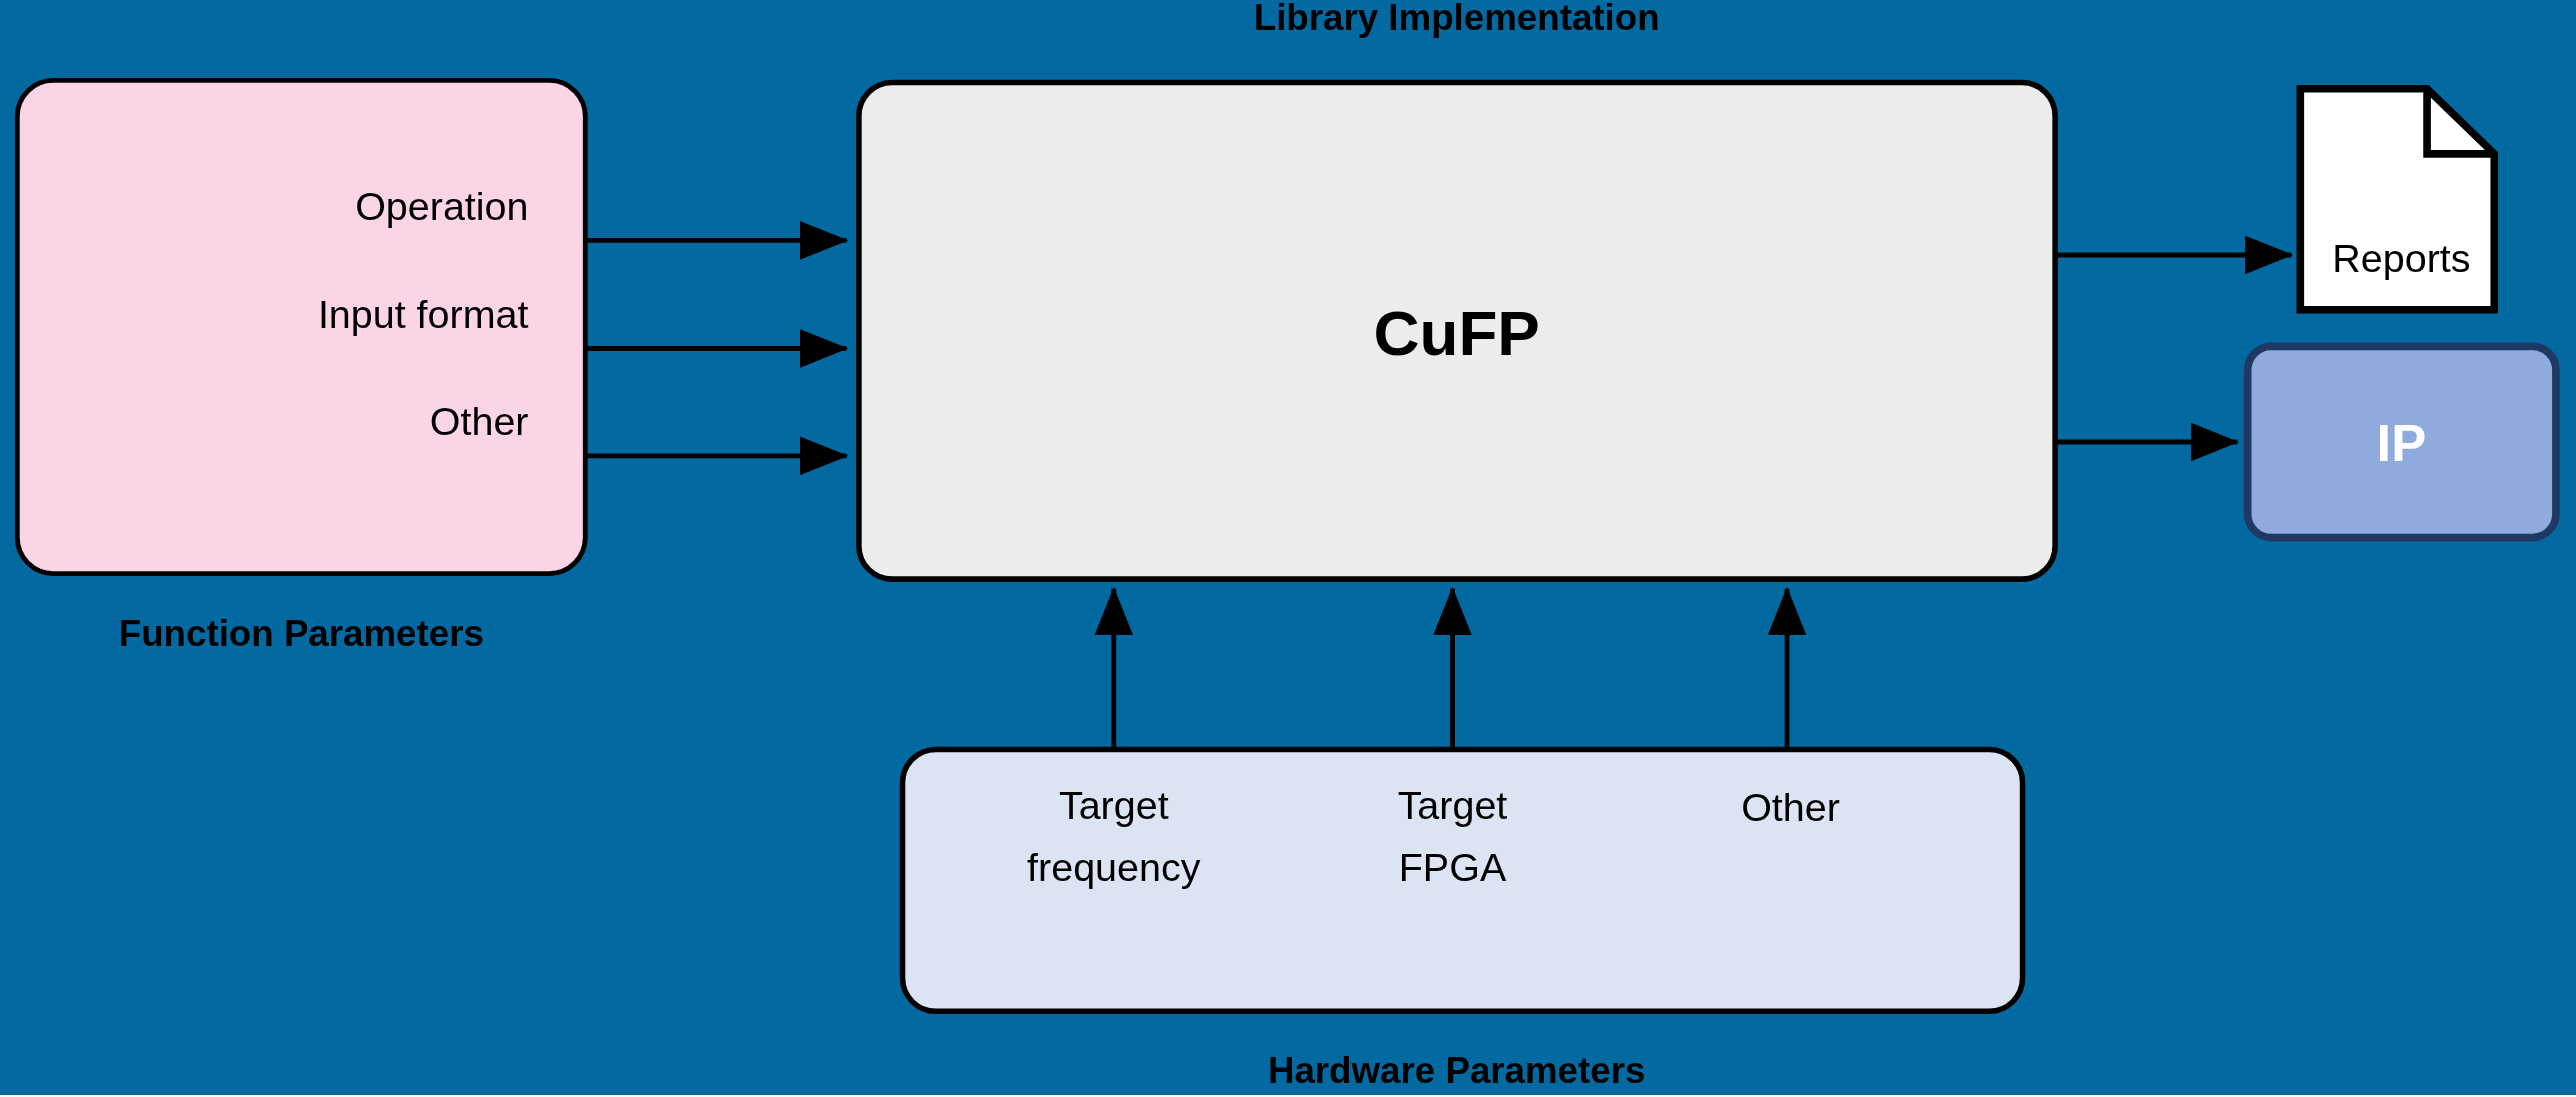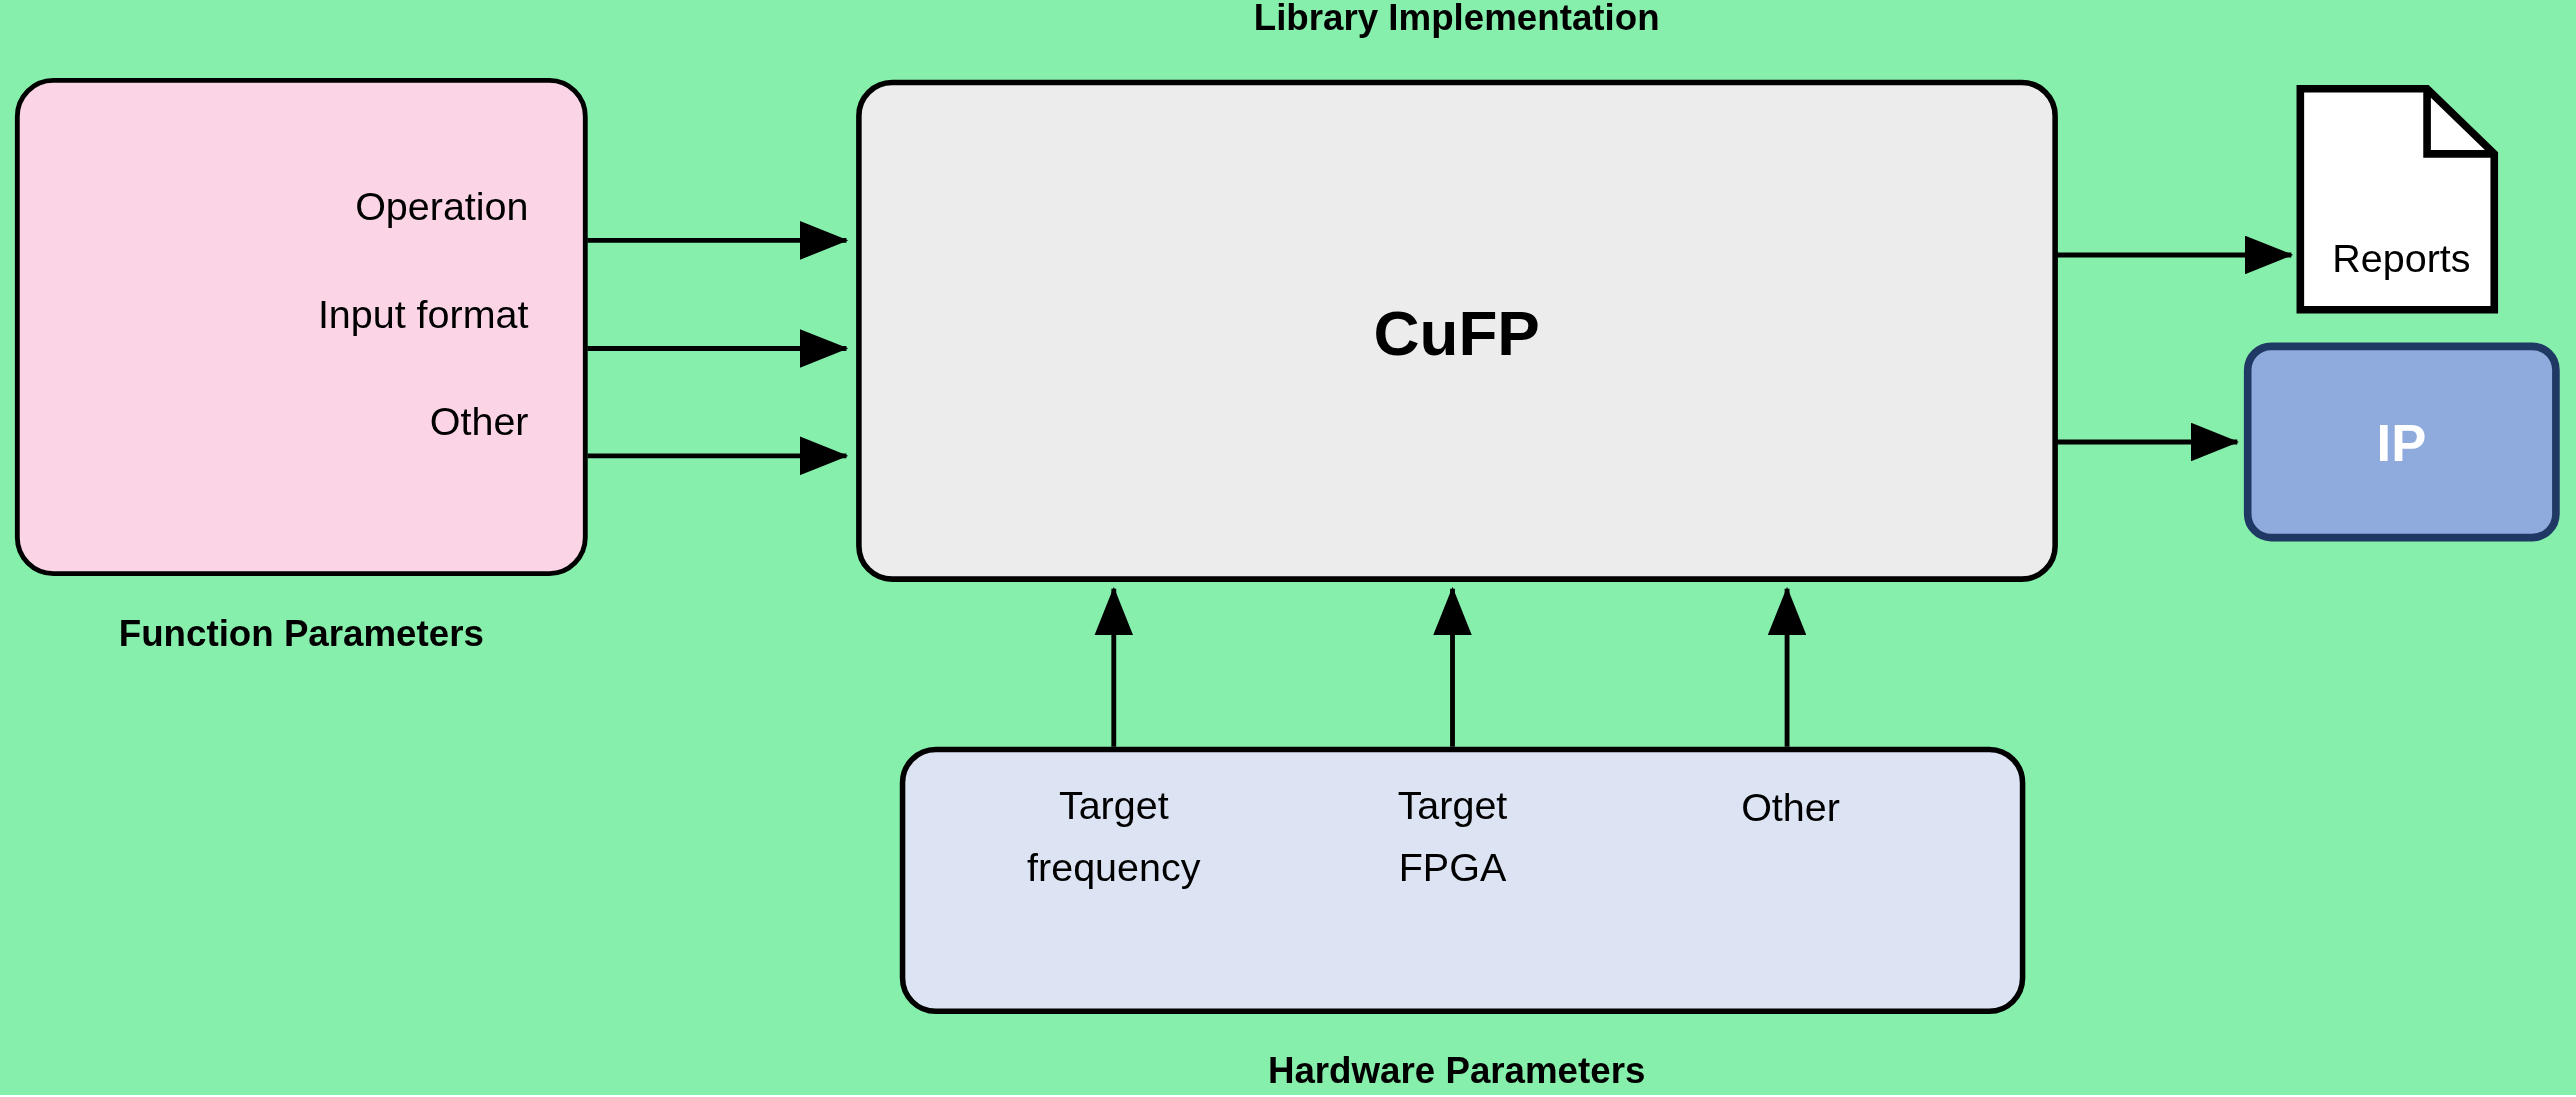--- a/index.html
+++ b/index.html
@@ -11,21 +11,21 @@
     width: 2576px;
     height: 1098px;
     overflow: hidden;
     font-family: "Liberation Sans", sans-serif;
     -webkit-font-smoothing: antialiased;
   }
   #stage {
     position: relative;
     width: 2576px;
     height: 1095px;
-    background: #86efac;
+    background: #0369a1;
     text-align: right;
   }
   #diagram-svg {
     position: absolute;
     left: 0;
     top: 0;
     width: 2576px;
     height: 1098px;
     display: block;
   }

